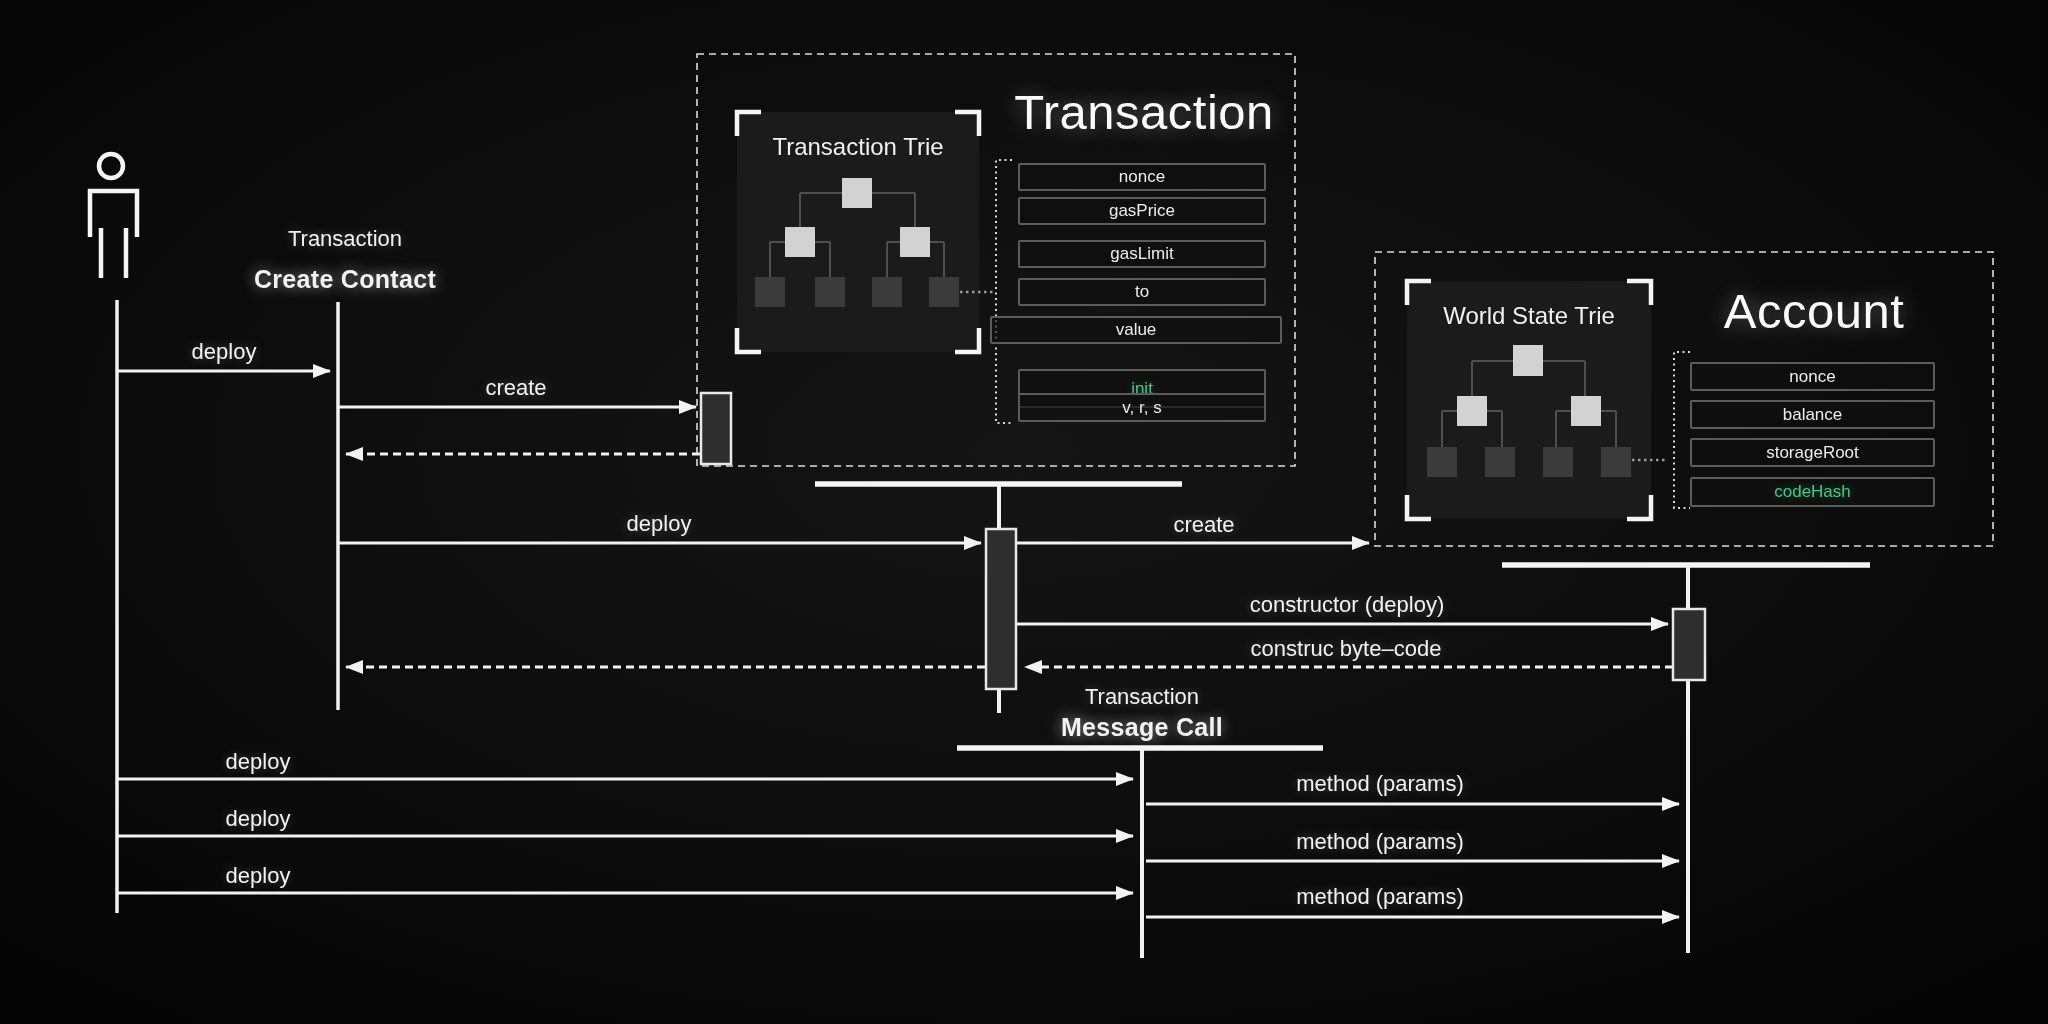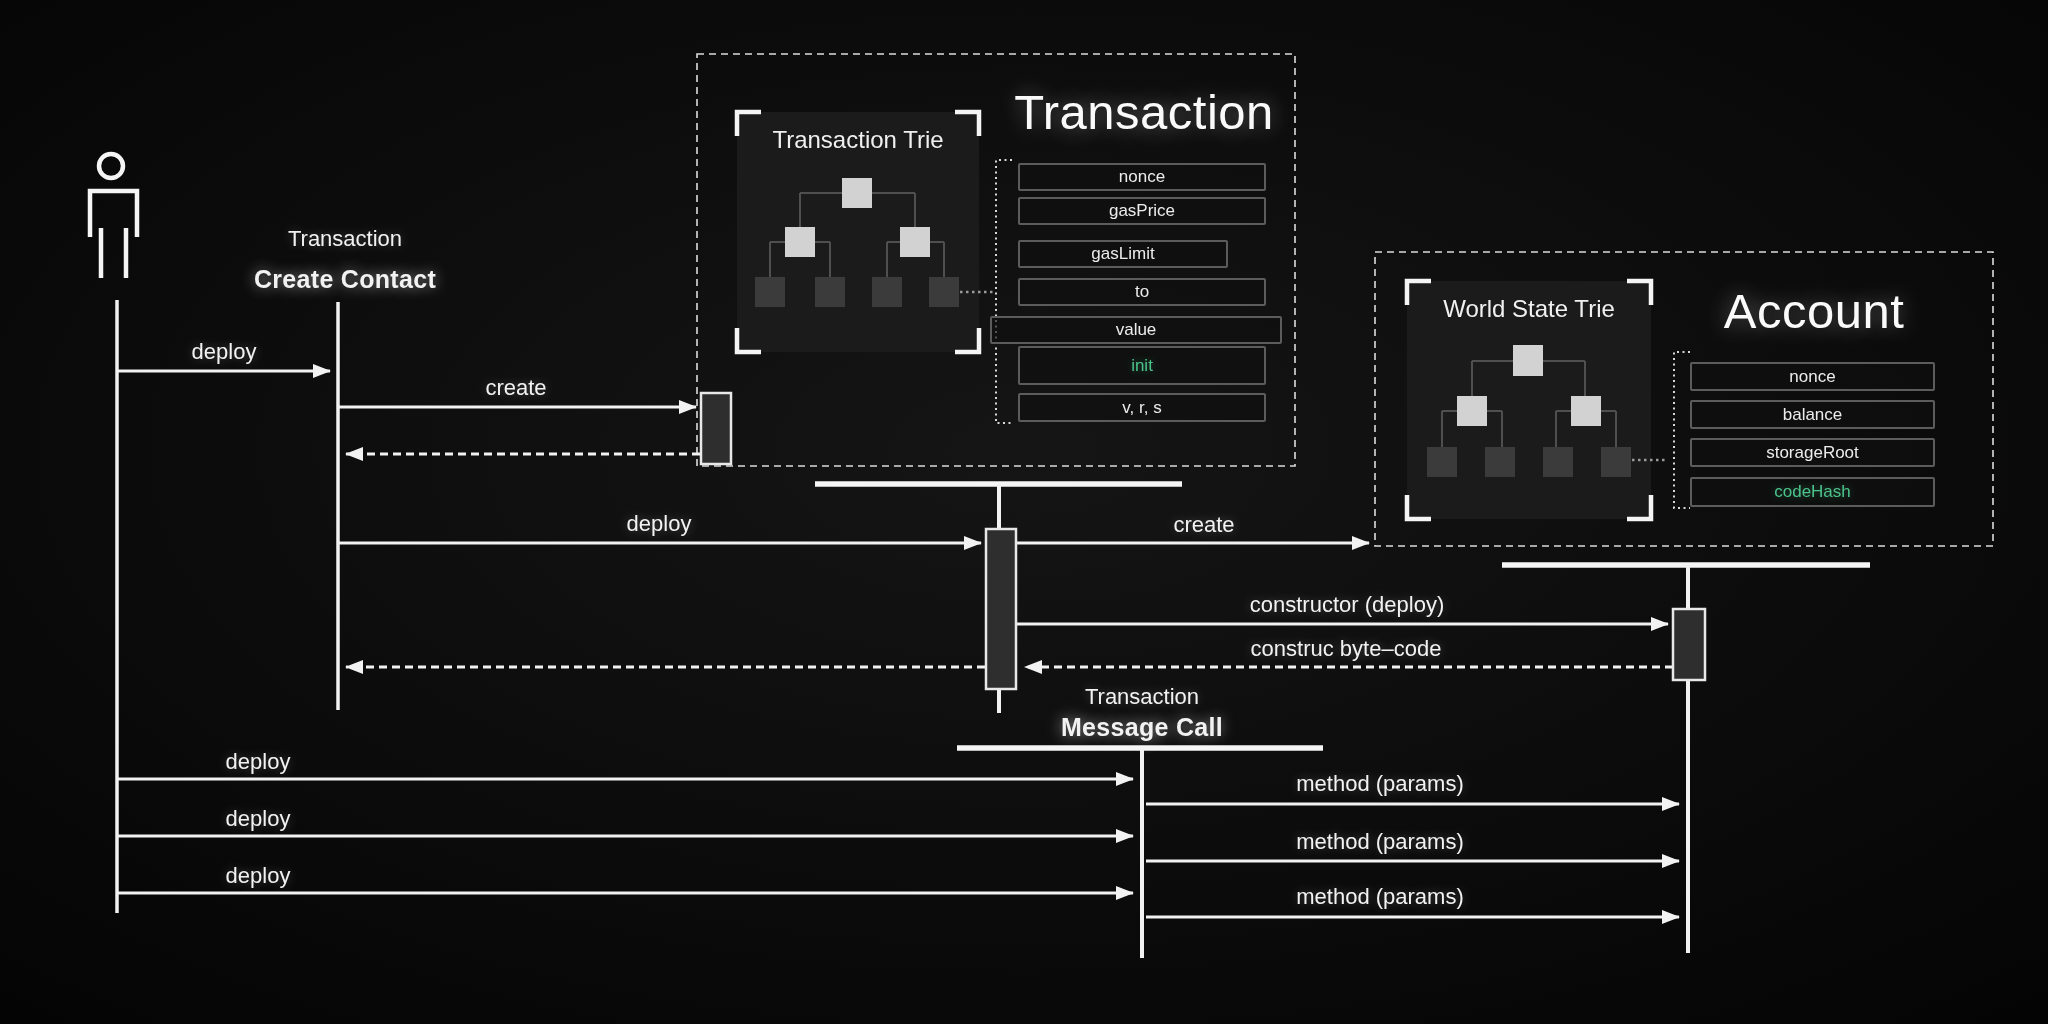--- a/index.html
+++ b/index.html
@@ -37,20 +37,21 @@
     letter-spacing: .5px;
     color: #fafafa;
     text-shadow: 0 0 22px rgba(255,255,255,.35), 0 0 48px rgba(255,255,255,.18);
   }
   .panel-title {
     position: absolute;
     transform: translate(-50%, -50%);
     white-space: nowrap;
     font-size: 24px;
     color: #f0f0f0;
+    margin-top: 7px;
   }
   .frow {
     position: absolute;
     display: flex;
     align-items: center;
     justify-content: center;
     border: 2px solid #5c5c5c;
     border-radius: 2px;
     background: rgba(16,16,16,.65);
     font-size: 17px;
@@ -203,24 +204,24 @@
   <div class="lbl" style="left:258px; top:762px">deploy</div>
   <div class="lbl" style="left:258px; top:819px">deploy</div>
   <div class="lbl" style="left:258px; top:876px">deploy</div>
 
   <div class="lbl" style="left:1380px; top:784px">method (params)</div>
   <div class="lbl" style="left:1380px; top:842px">method (params)</div>
   <div class="lbl" style="left:1380px; top:897px">method (params)</div>
 
   <div class="frow" style="left:1018px; top:163px; width:248px; height:28px">nonce</div>
   <div class="frow" style="left:1018px; top:197px; width:248px; height:28px">gasPrice</div>
-  <div class="frow" style="left:1018px; top:240px; width:210px; height:28px">gasLimit</div>
+  <div class="frow" style="left:1018px; top:240px; width:248px; height:28px">gasLimit</div>
   <div class="frow" style="left:1018px; top:278px; width:248px; height:28px">to</div>
   <div class="frow" style="left:990px; top:316px; width:292px; height:28px">value</div>
-  <div class="frow green" style="left:1018px; top:346px; width:248px; height:39px">init</div>
+  <div class="frow green" style="left:1018px; top:369px; width:248px; height:39px">init</div>
   <div class="frow" style="left:1018px; top:393px; width:248px; height:29px">v, r, s</div>
 
   <div class="frow" style="left:1690px; top:362px; width:245px; height:29px">nonce</div>
   <div class="frow" style="left:1690px; top:400px; width:245px; height:29px">balance</div>
   <div class="frow" style="left:1690px; top:438px; width:245px; height:29px">storageRoot</div>
   <div class="frow green" style="left:1690px; top:477px; width:245px; height:30px">codeHash</div>
 
 </div>
 
 </body></html>

